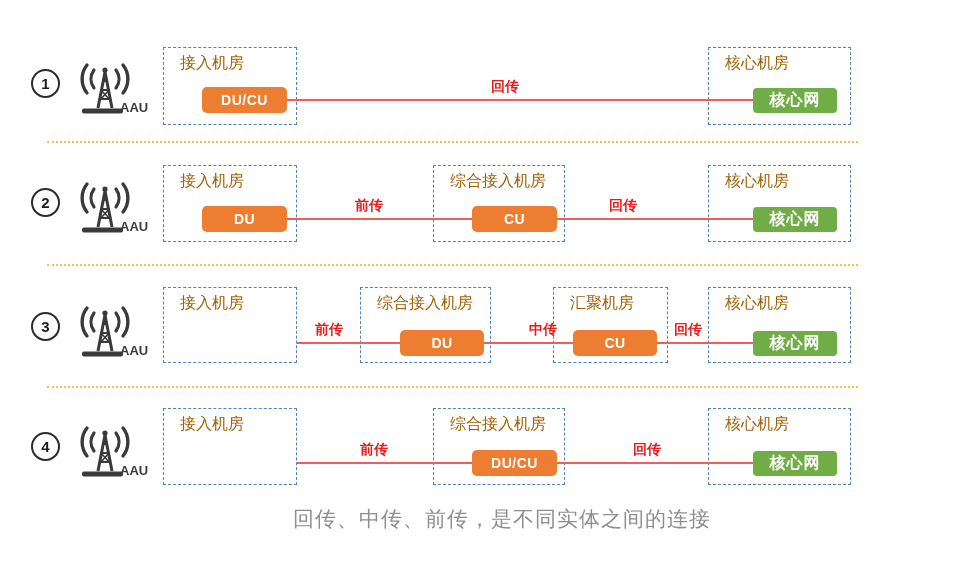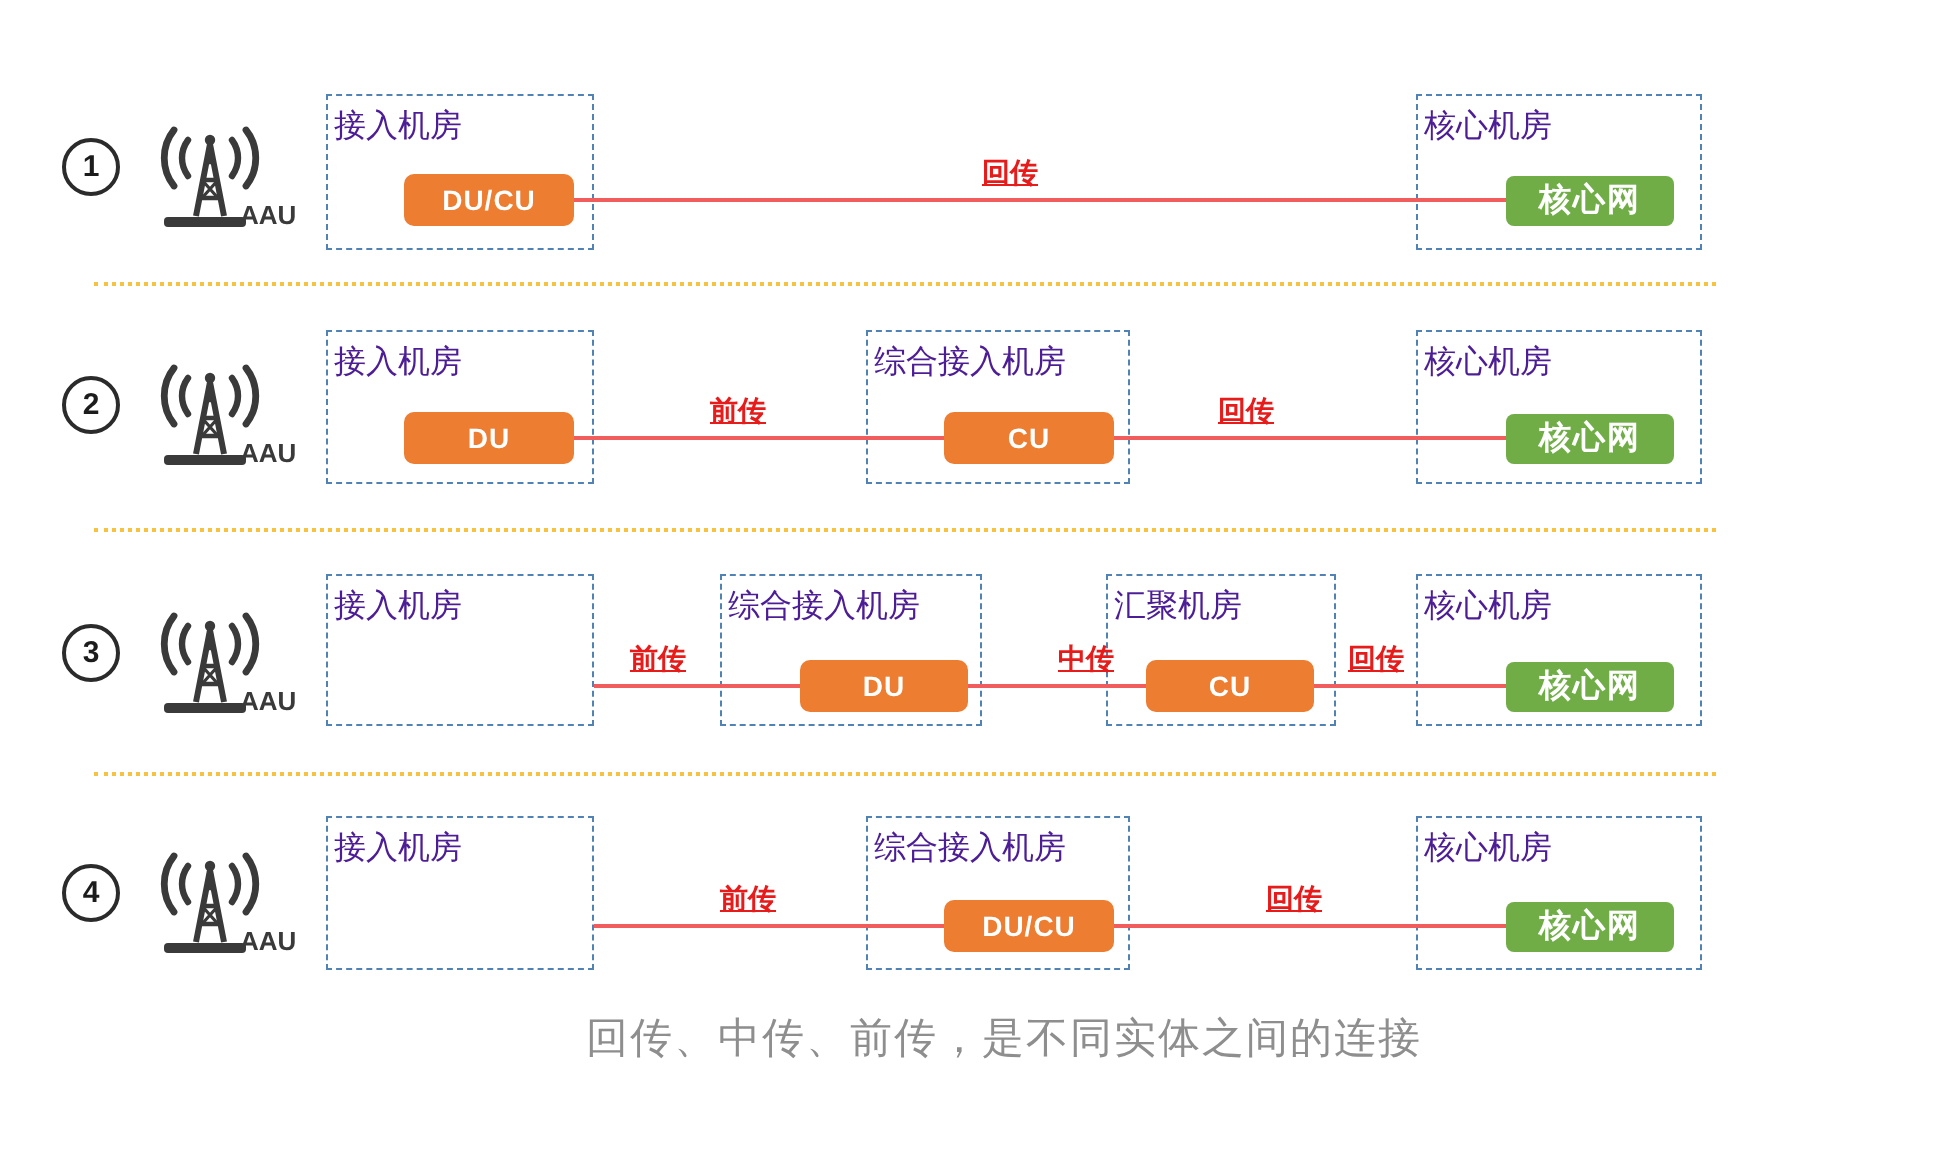--- a/index.html
+++ b/index.html
@@ -14,34 +14,34 @@
   .num-circle{
     position:absolute;width:25px;height:25px;border:2px solid #2b2b2b;border-radius:50%;
     color:#1c1c1c;font-size:15px;font-weight:bold;text-align:center;line-height:25px;z-index:2;
   }
   .aau{position:absolute;z-index:2;text-align:right;}
   .room{
     position:absolute;border:1.5px dashed #5083B4;background:transparent;
     box-sizing:border-box;z-index:1;
   }
   .room-label{
-    position:absolute;left:3px;top:5px;font-size:16px;color:#4c1d95;
+    position:absolute;left:16px;top:5px;font-size:16px;color:#a16207;
     font-weight:500;white-space:nowrap;
   }
   .node{
     position:absolute;background:#ED7D31;border-radius:5px;color:#fff;
     display:flex;align-items:center;justify-content:center;
     font-size:14px;font-weight:600;z-index:3;letter-spacing:.5px;
   }
   .node.cjk{font-size:16px;letter-spacing:1px;}
   .node.green{background:#70AD47;border-radius:4px;}
   .link{position:absolute;height:2px;background:#F15C5C;z-index:2;}
   .link-label{
     position:absolute;height:18px;font-size:14px;font-weight:bold;color:#E81B1B;
-    text-align:center;z-index:3;white-space:nowrap;text-decoration:underline;
+    text-align:center;z-index:3;white-space:nowrap;
   }
   .sep{position:absolute;left:47px;width:811px;height:0;border-top:2px dotted #F5C242;z-index:1;}
   .caption{
     position:absolute;left:138px;top:505px;width:728px;text-align:center;
     font-size:21px;color:#8E8E8E;letter-spacing:1px;z-index:2;font-family:Liberation Mono, monospace;
   }
   .aau svg{display:block;}
 </style>
 </head>
 <body>

